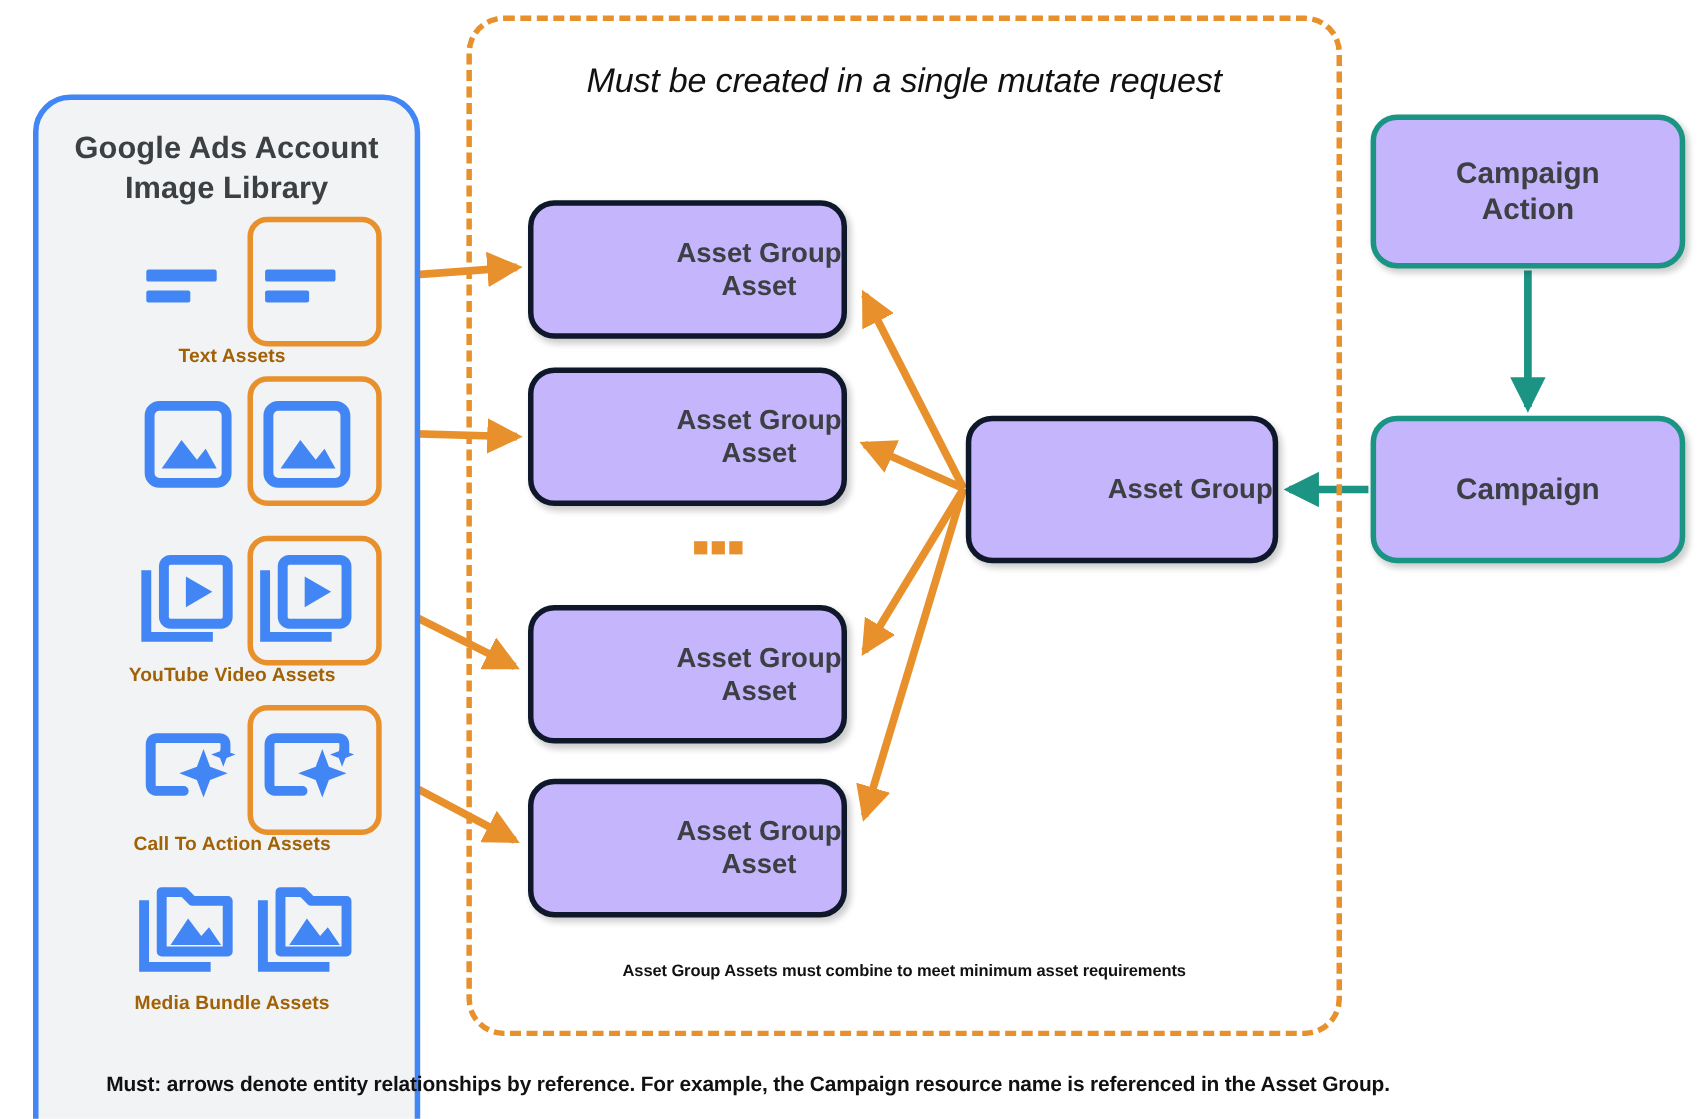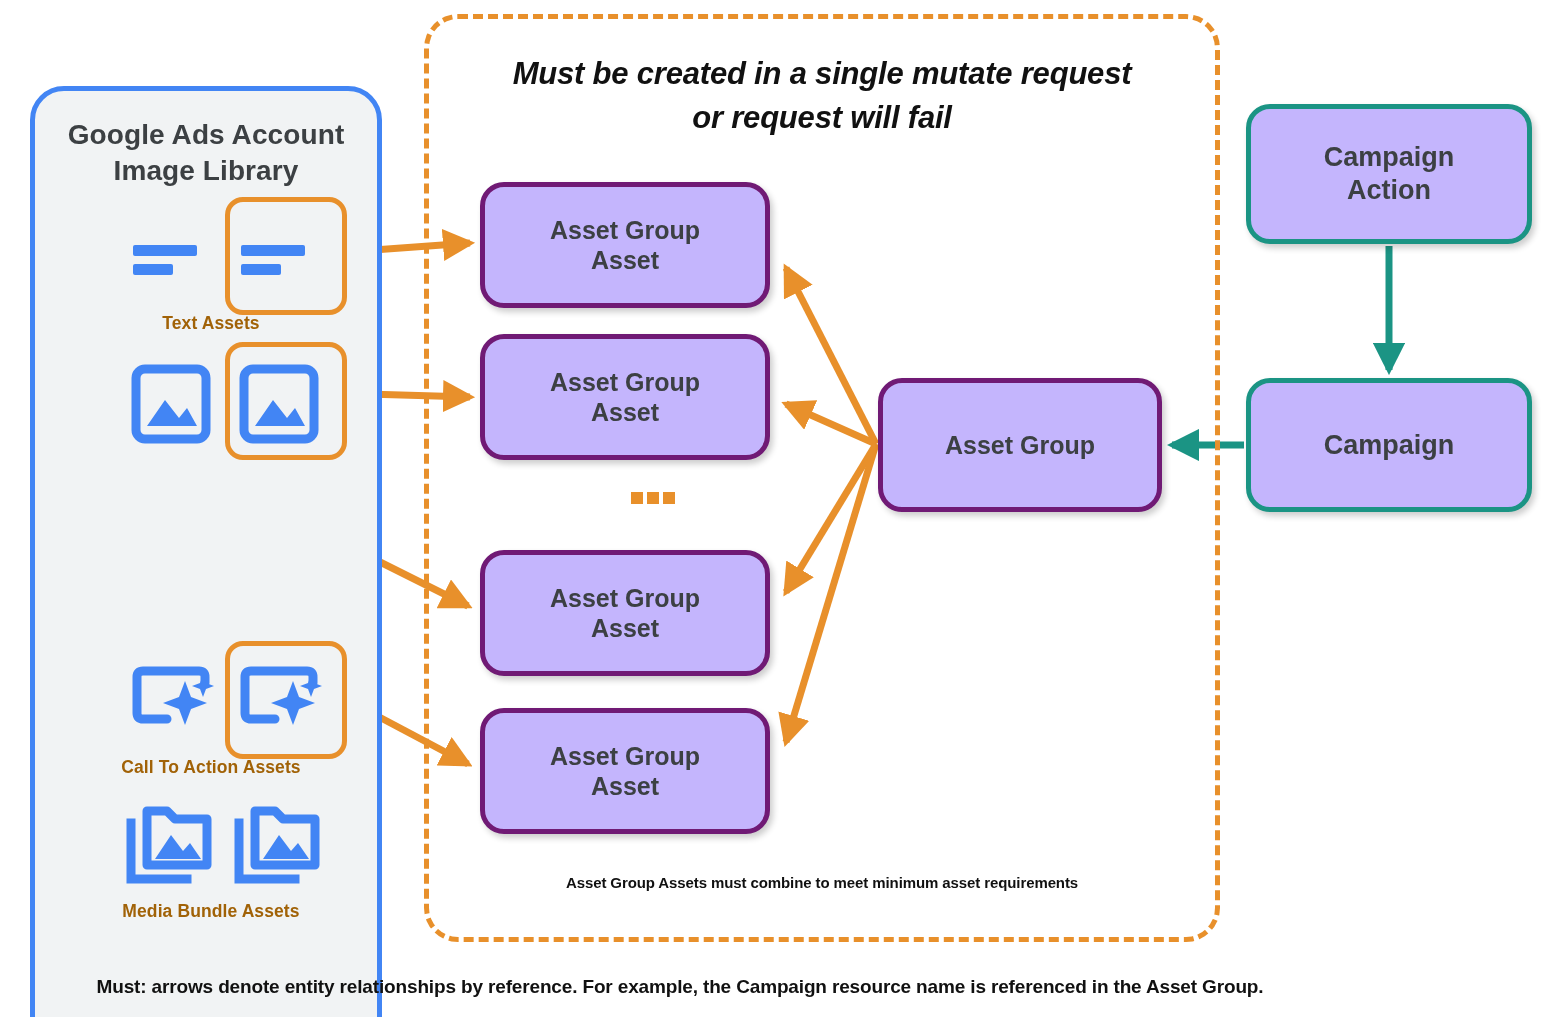--- a/index.html
+++ b/index.html
@@ -40,36 +40,36 @@
   }
 
   
   .mutate-box{
     position:absolute;left:424px;top:14px;width:796px;height:928px;
     border:5px dashed #e8902b;border-radius:34px;box-sizing:border-box;
     background:transparent;
   }
   .mutate-title{
     position:absolute;left:444px;top:52px;width:756px;text-align:center;
-    color:#111111;font-size:31px;font-weight:700;font-style:italic;
+    color:#111111;font-size:31px;font-weight:400;font-style:italic;
     line-height:1.42;letter-spacing:-.2px;
   }
   .mutate-footnote{
     position:absolute;left:440px;top:874px;width:764px;text-align:center;
     color:#111111;font-size:15px;font-weight:700;letter-spacing:-.1px;
   }
 
   
   .node{
     position:absolute;background:#c4b5fd;border-radius:24px;box-sizing:border-box;
     display:flex;align-items:center;justify-content:center;text-align:center;
     color:#3c4043;box-shadow:3px 4px 6px rgba(0,0,0,.20);
     line-height:1.22;
   }
-  .node.orange{border:5px solid #701a75;}
+  .node.orange{border:5px solid #0f172a;justify-content:flex-end;}
   .node.teal{border:5px solid #1b9484;}
 
   .aga{left:480px;width:290px;height:126px;font-size:25px;font-weight:700;}
   .aga-1{top:182px;}
   .aga-2{top:334px;}
   .aga-3{top:550px;}
   .aga-4{top:708px;}
 
   .asset-group-node{left:878px;top:378px;width:284px;height:134px;
     font-size:25px;font-weight:700;}
@@ -122,21 +122,20 @@
 
     <path d="M 1389 246 L 1389 370" stroke="#1b9484" stroke-width="7" fill="none" marker-end="url(#arrowTeal)"></path>
 
     <path d="M 1244 445 L 1172 445" stroke="#1b9484" stroke-width="7" fill="none" marker-end="url(#arrowTeal)"></path>
   </svg>
 
   <div class="mutate-box"></div>
 
   <div class="mutate-title">
     <div>Must be created in a single mutate request</div>
-    <div>or request will fail</div>
   </div>
 
   <div class="asset-library">
     <div class="library-title">
       <div>Google Ads Account</div>
       <div>Image Library</div>
     </div>
 
     <div class="asset-row" style="top:118px;">
       <div class="icon-pair">
@@ -168,20 +167,40 @@
         <div class="ic right">
           <svg viewBox="0 0 96 96">
               <rect x="13" y="15" width="70" height="70" rx="9" fill="none" stroke="#4285f4" stroke-width="9"></rect>
               <path d="M24 72 L42 46 L56 64 L64 54 L74 72 Z" fill="#4285f4"></path>
             </svg>
         </div>
         <div class="hl-box"></div>
       </div>
     </div>
 
+    <div class="asset-row" style="top:408px;">
+      <div class="icon-pair">
+        <div class="ic left">
+          <svg viewBox="0 0 96 96">
+            <path d="M10 24 L10 80 L66 80" fill="none" stroke="#4285f4" stroke-width="9" stroke-linecap="square"></path>
+            <rect x="26" y="10" width="58" height="58" rx="6" fill="none" stroke="#4285f4" stroke-width="9"></rect>
+            <path d="M46 25 L70 39 L46 53 Z" fill="#4285f4"></path>
+          </svg>
+        </div>
+        <div class="ic right">
+          <svg viewBox="0 0 96 96">
+            <path d="M10 24 L10 80 L66 80" fill="none" stroke="#4285f4" stroke-width="9" stroke-linecap="square"></path>
+            <rect x="26" y="10" width="58" height="58" rx="6" fill="none" stroke="#4285f4" stroke-width="9"></rect>
+            <path d="M46 25 L70 39 L46 53 Z" fill="#4285f4"></path>
+          </svg>
+        </div>
+        <div class="hl-box"></div>
+      </div>
+      <div class="row-label">YouTube Video  Assets</div>
+    </div>
 
     <div class="asset-row" style="top:706px;">
       <div class="icon-pair">
         <div class="ic left">
           <svg viewBox="0 0 96 96">
             <path d="M8 26 L8 82 L64 82" fill="none" stroke="#4285f4" stroke-width="9" stroke-linecap="square"></path>
             <path d="M24 68 L24 14 L44 14 L52 22 L84 22 L84 68 Z" fill="none" stroke="#4285f4" stroke-width="9" stroke-linejoin="round"></path>
             <path d="M32 62 L48 38 L60 54 L67 46 L78 62 Z" fill="#4285f4"></path>
           </svg>
         </div>

